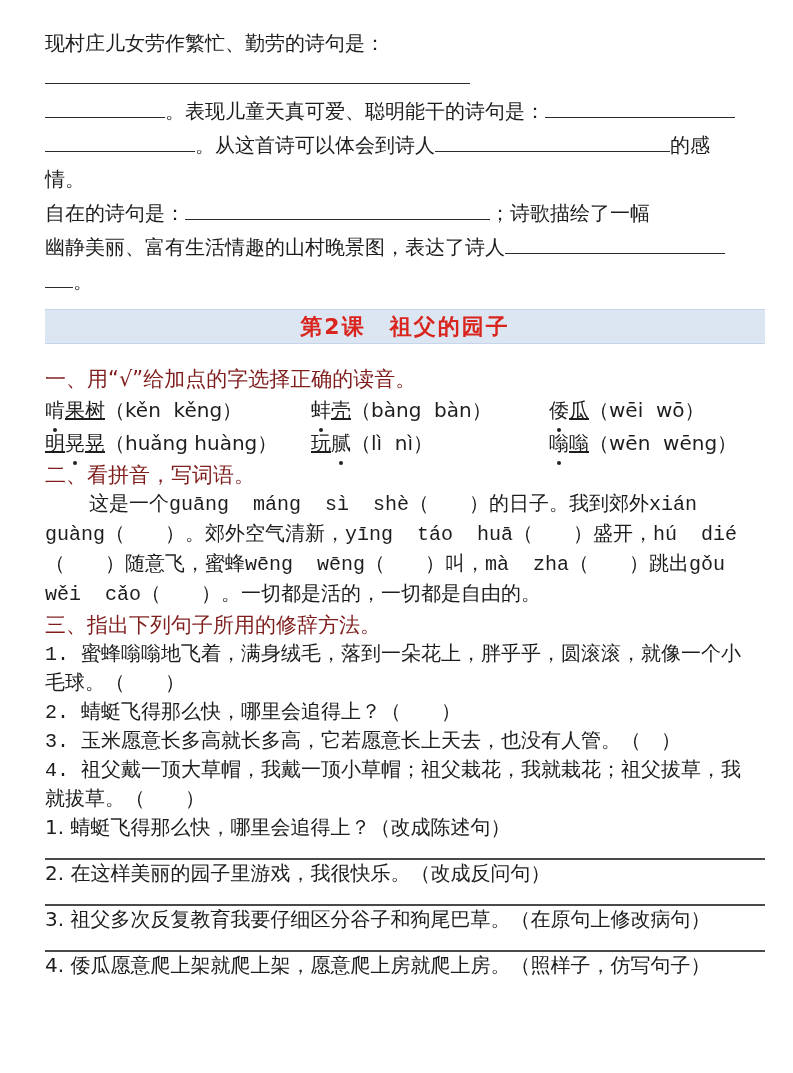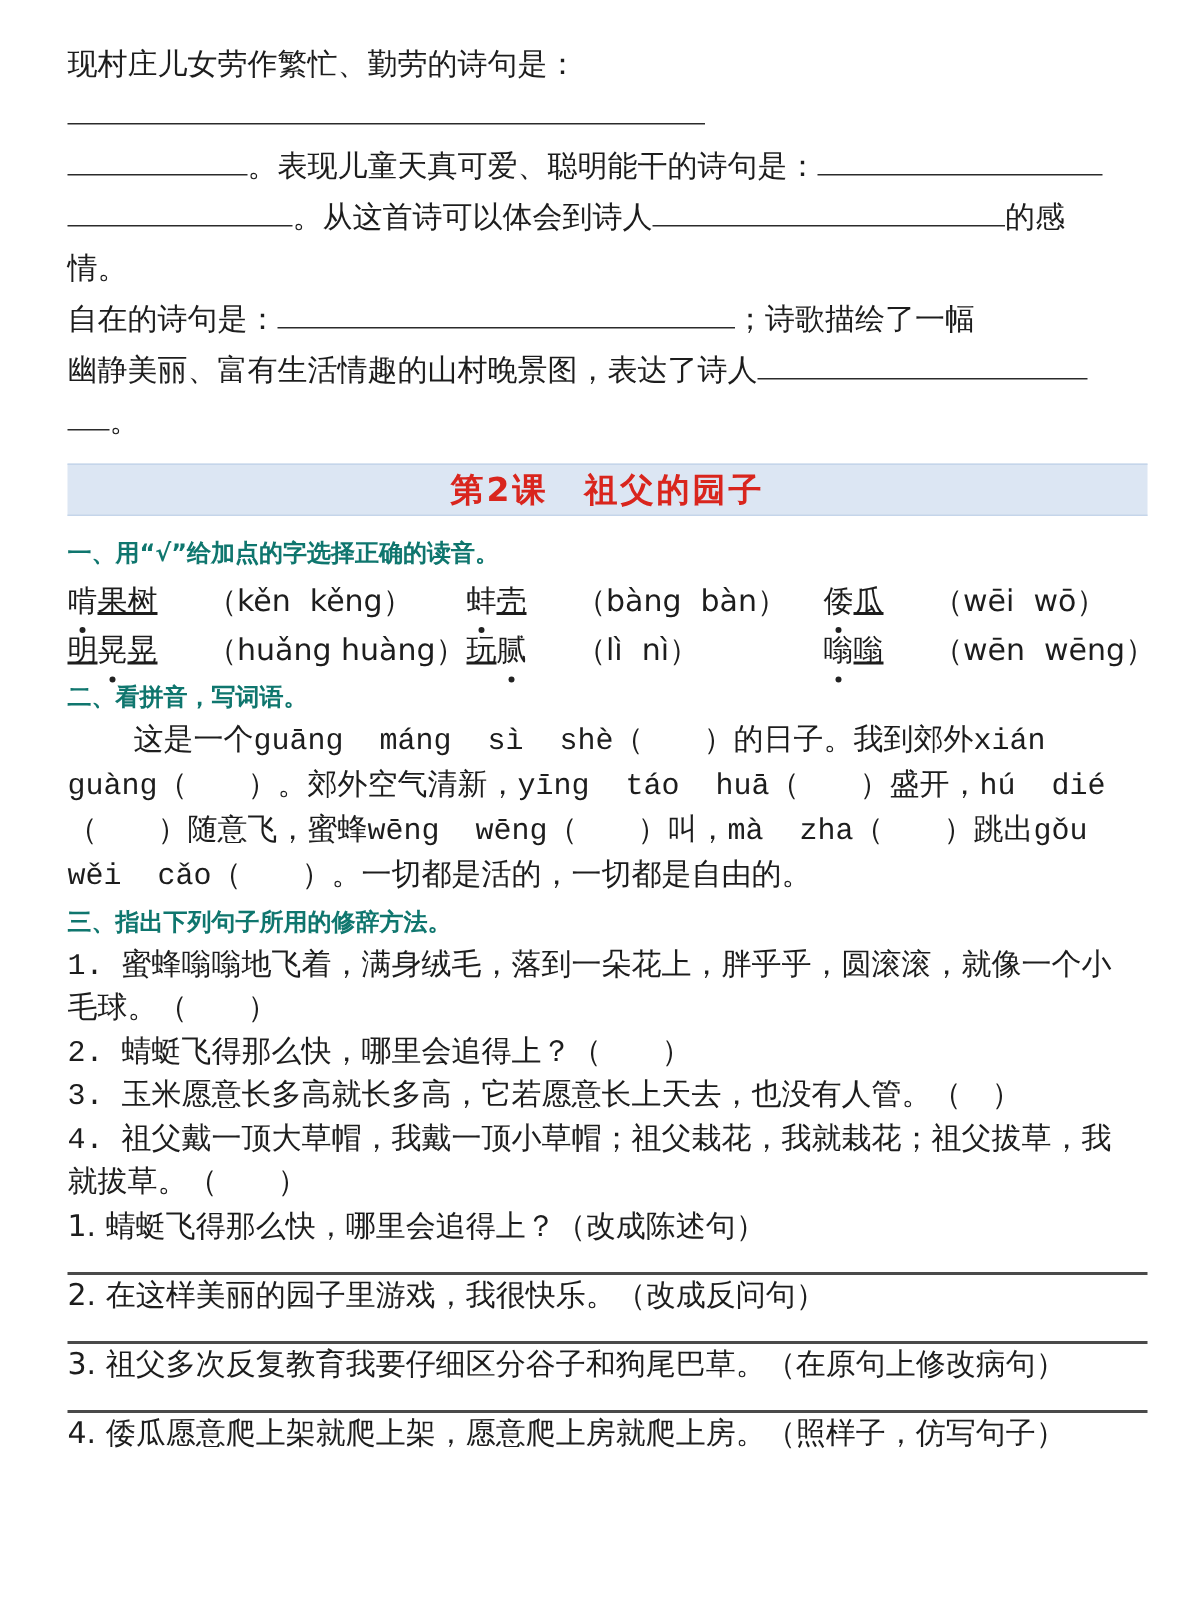--- a/index.html
+++ b/index.html
@@ -15,43 +15,43 @@
     white-space:pre-wrap;
     font-family:Liberation Mono, monospace;
   }
   .blank{
     display:inline-block;
     height:14px;
     border-bottom:1.6px solid #2b2b2b;
   }
   
   .banner{
-    margin:9px 0 10px 0;
+    margin:9px 0 20px 0;
     background:#dce6f3;
     border-top:1px solid #c5d5ea;
     border-bottom:1px solid #c5d5ea;
     height:33px;
     display:flex;align-items:center;justify-content:center;
   }
   .banner-title{
     color:#d9251d;font-weight:700;font-size:22px;letter-spacing:2px;
   }
   .heading{
-    font-size:16px;font-weight:700;color:#0f766e;
+    font-size:21px;font-weight:400;color:#7f1d1d;
     line-height:30px;white-space:pre-wrap;
   }
   
   .readings{
     display:grid;
     grid-template-columns:266px 238px 1fr;
     font-size:20px;line-height:33px;
   }
   .reading{white-space:pre;}
   .word{white-space:pre;text-decoration:underline;}
-  .pinyin{white-space:pre;margin-left:33px;}
+  .pinyin{white-space:pre;}
   .dotchar{position:relative;display:inline-block;}
   .dotchar::after{
     content:"";position:absolute;
     left:50%;margin-left:-2px;bottom:-5px;
     width:4px;height:4px;border-radius:50%;
     background:#222;
   }
   
   .para .line{line-height:30px;}
   .indent{text-indent:2.2em;}

